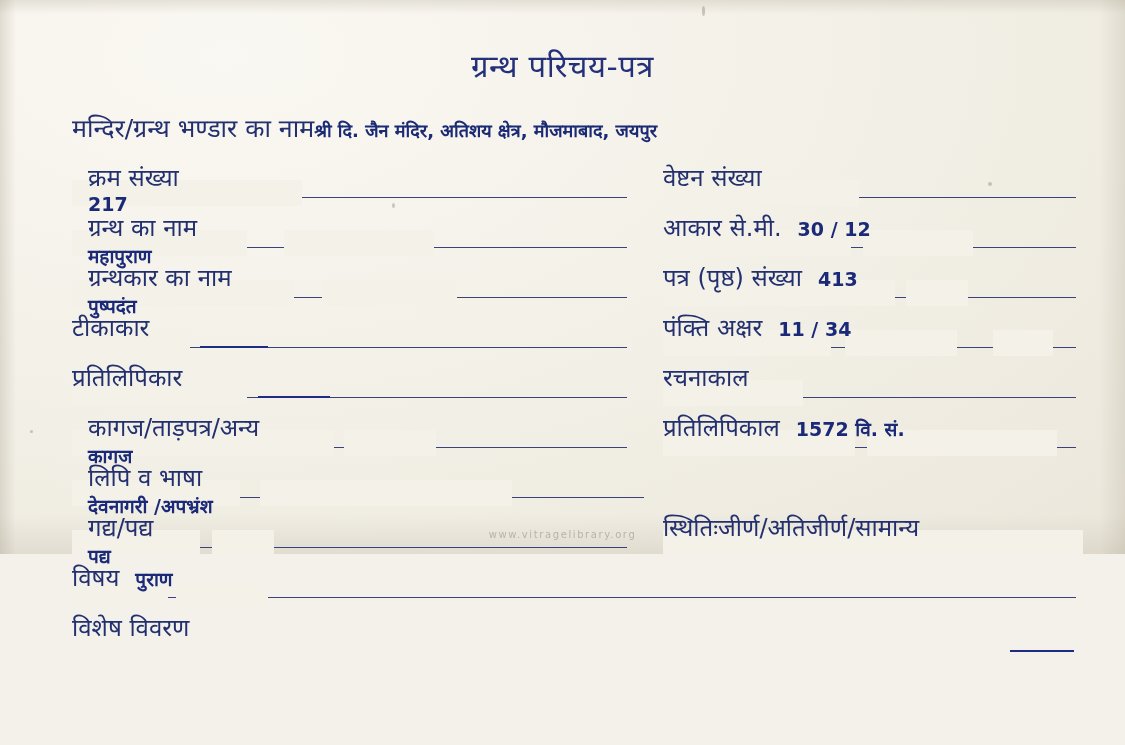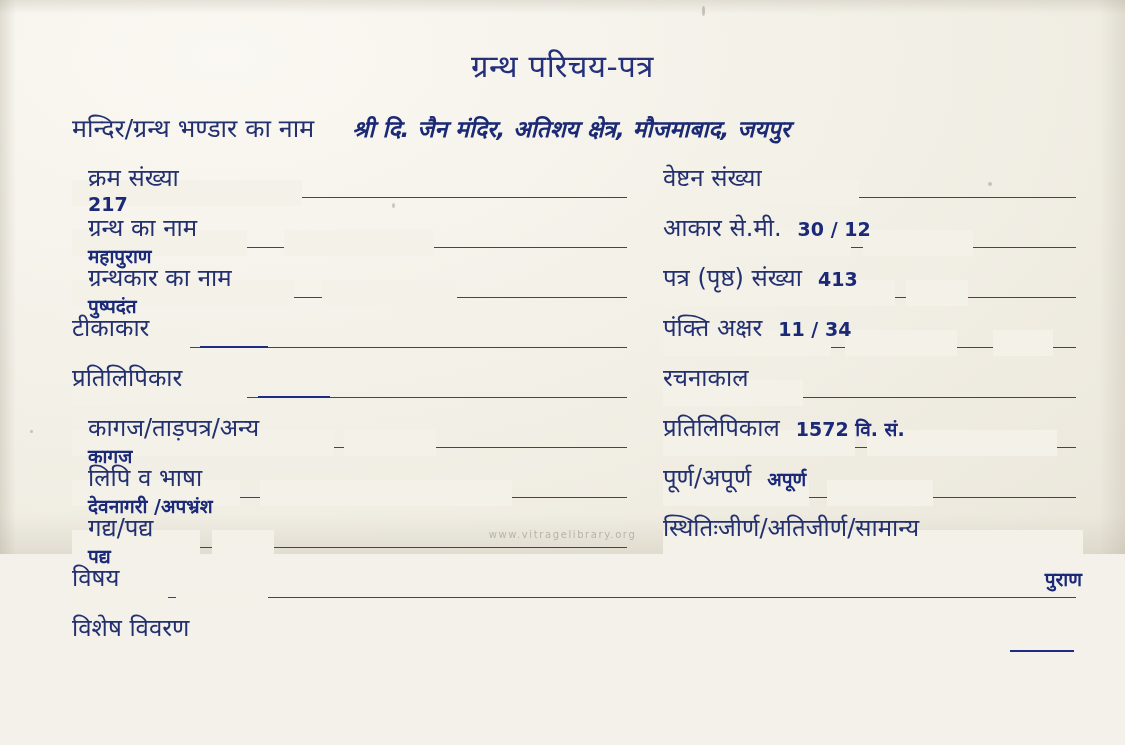--- a/index.html
+++ b/index.html
@@ -68,26 +68,24 @@
     right: 30px;
     display: flex;
     align-items: baseline;
   }
   .org-label {
     font-size: 25px;
     color: #23306f;
     white-space: nowrap;
   }
   .org-value {
-    font-size: 23px;
+    font-size: 18px;
     font-weight: bold;
     color: #1b2a75;
-    margin-left: 38px;
     white-space: nowrap;
-    font-style: italic;
   }
 
   .grid {
     position: absolute;
     top: 160px;
     left: 72px;
     width: 1010px;
   }
   .row {
     display: flex;
@@ -96,21 +94,21 @@
   }
   .cell {
     display: flex;
     align-items: baseline;
     position: relative;
     box-sizing: border-box;
     height: 50px;
   }
   .cell.left { width: 578px; padding-right: 6px; flex-direction: column; }
   .cell.right { width: 432px; margin-left: 30px; }
-  .cell.full { width: 1010px; justify-content: space-between; }
+  .cell.full { width: 1010px; }
 
   .lbl {
     font-size: 24px;
     color: #233070;
     white-space: nowrap;
     position: relative;
     z-index: 2;
     background: transparent;
   }
   .val {
@@ -286,27 +284,20 @@
     </div>
 
     <div class="row">
       <div class="cell left">
         <span class="rule"></span>
         <span class="mask" style="left:0;width:168px;"></span>
         <span class="mask" style="left:188px;width:252px;"></span>
         <span class="lbl">लिपि व भाषा</span>
         <span class="val">देवनागरी /अपभ्रंश</span>
       </div>
-      <div class="cell right">
-        <span class="rule"></span>
-        <span class="mask" style="left:0;width:146px;"></span>
-        <span class="mask" style="left:164px;width:106px;"></span>
-        <span class="lbl">पूर्ण/अपूर्ण</span>
-        <span class="val">अपूर्ण</span>
-      </div>
     </div>
 
     <div class="row">
       <div class="cell left">
         <span class="rule"></span>
         <span class="mask" style="left:0;width:128px;"></span>
         <span class="mask" style="left:140px;width:62px;"></span>
         <span class="lbl">गद्य/पद्य</span>
         <span class="val">पद्य</span>
       </div>

